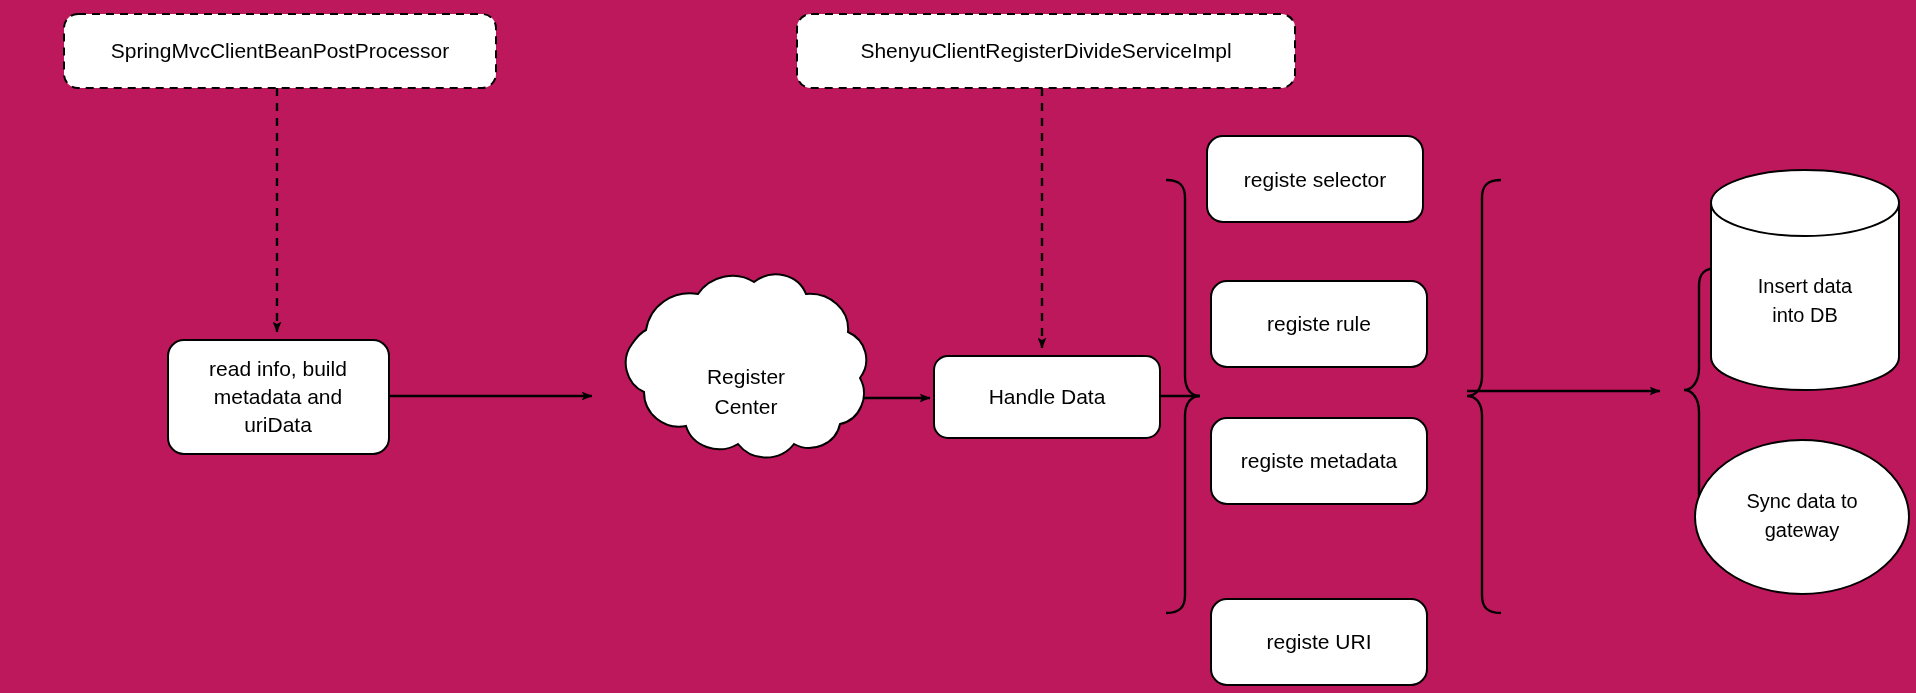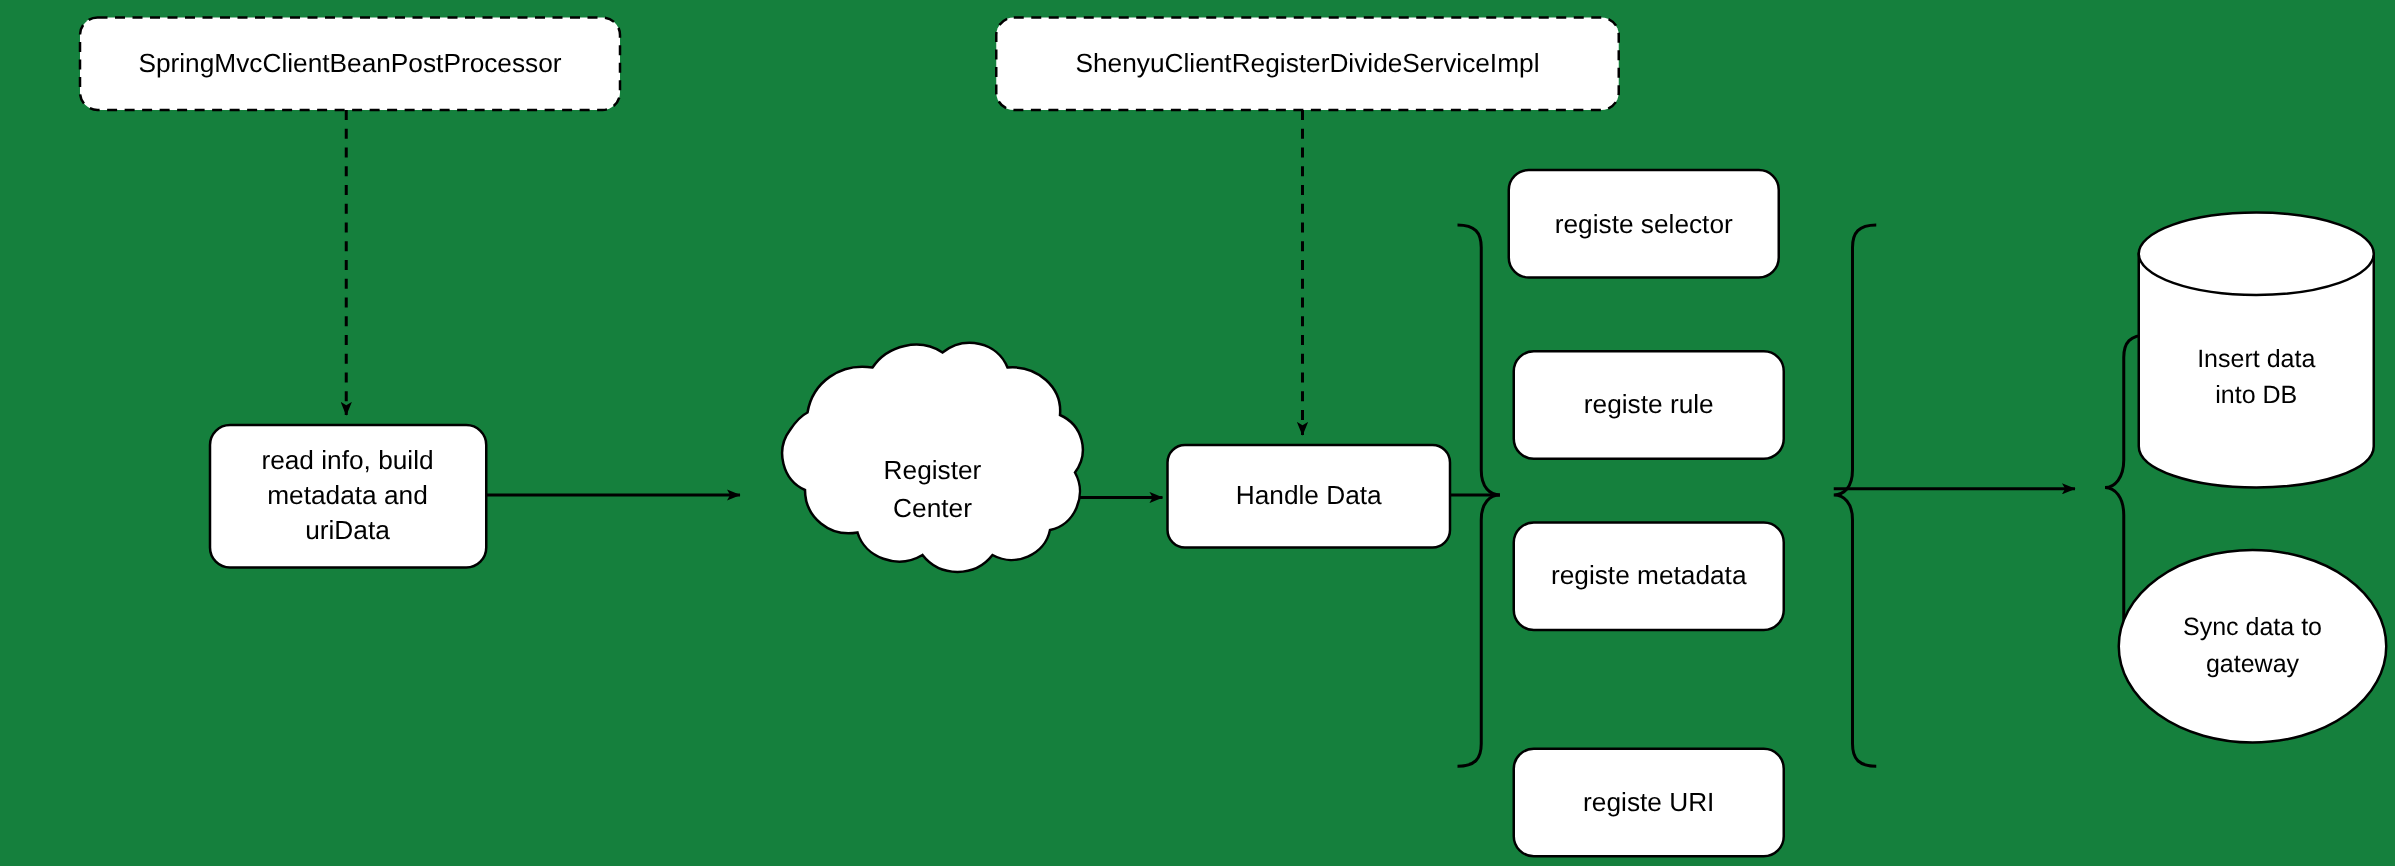--- a/index.html
+++ b/index.html
@@ -10,21 +10,21 @@
   body {
     font-family: "Liberation Sans", sans-serif;
     width: 1916px;
     height: 693px;
     overflow: hidden;
   }
   #diagram-root {
     position: relative;
     width: 1916px;
     height: 693px;
-    background: #15803d;
+    background: #be185d;
   }
   svg.canvas {
     position: absolute;
     top: 0;
     left: 0;
     width: 1916px;
     height: 693px;
   }
   .shape-outline {
     fill: #ffffff;

